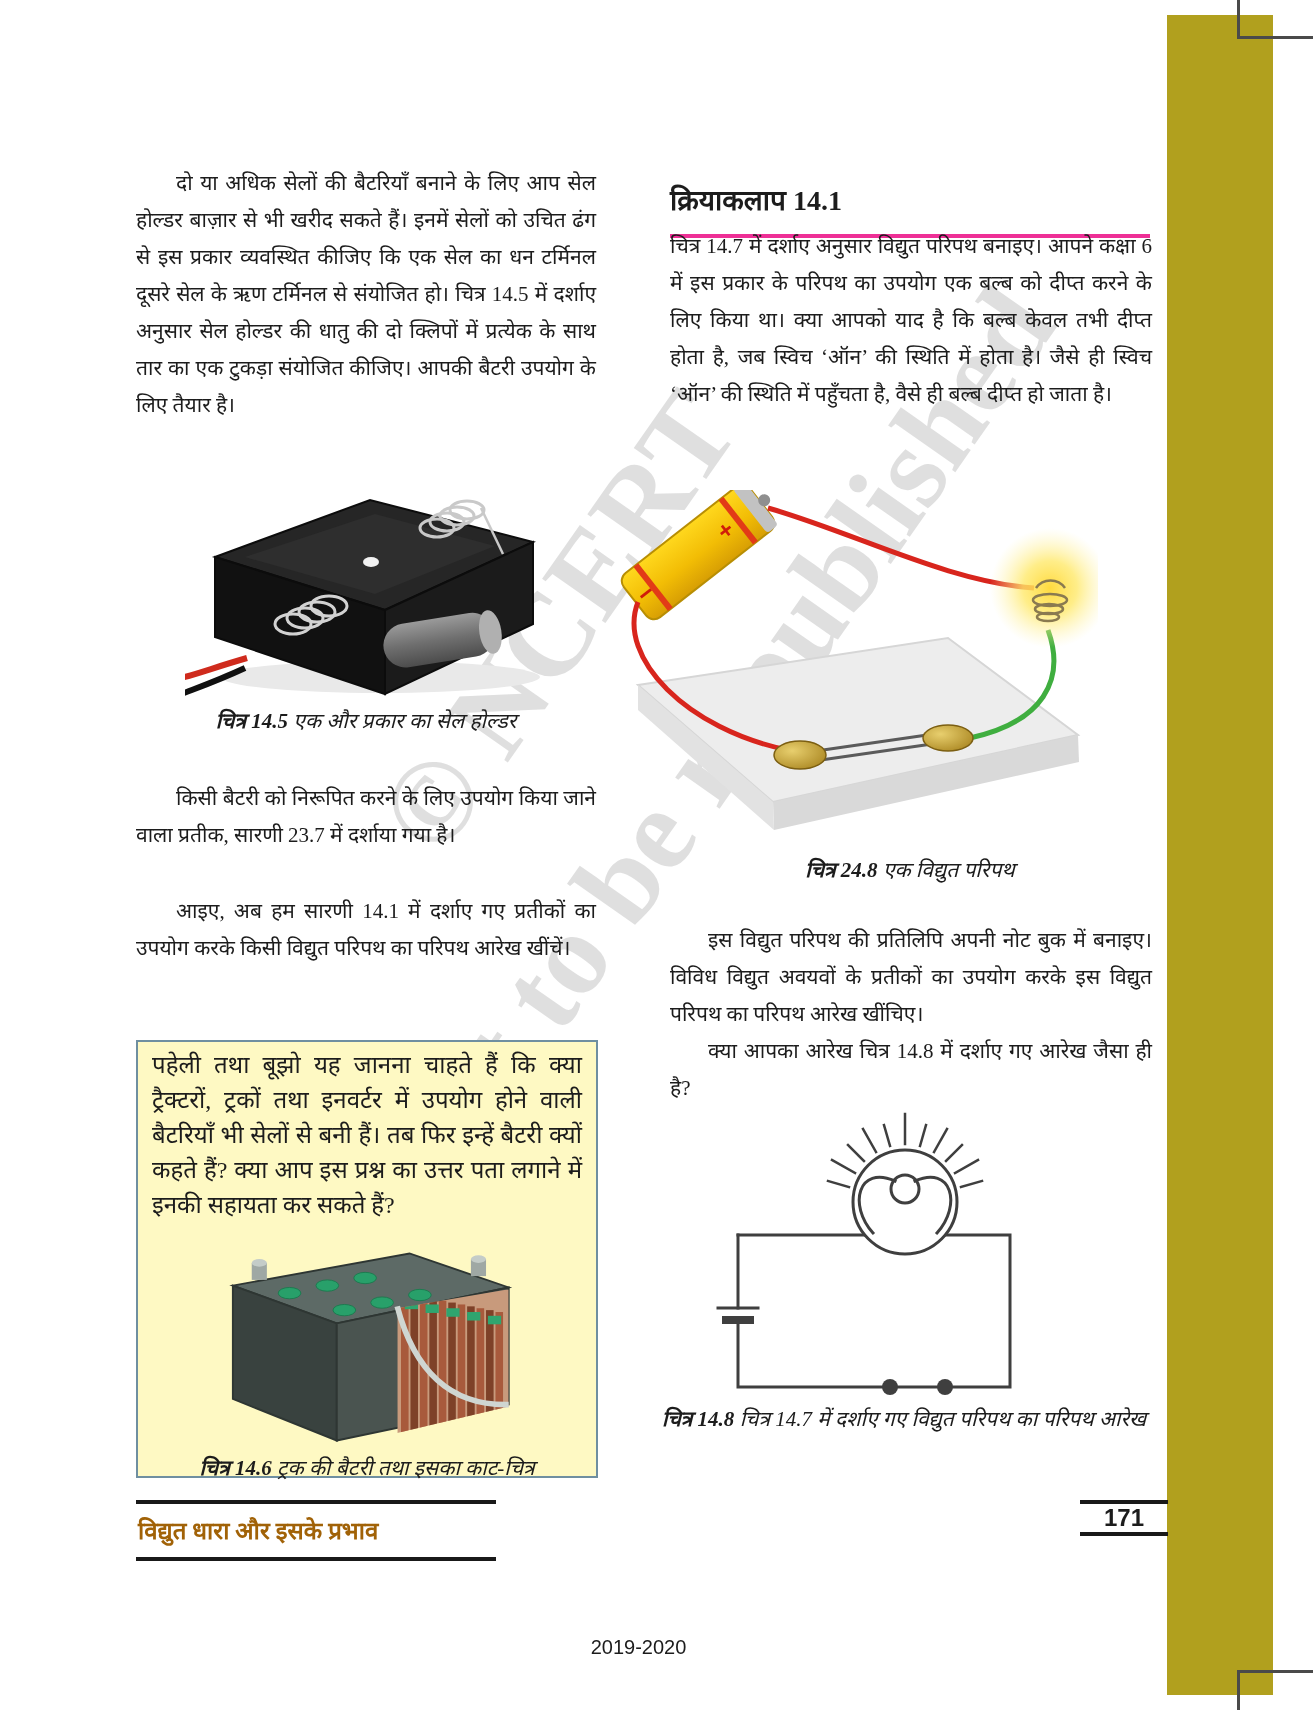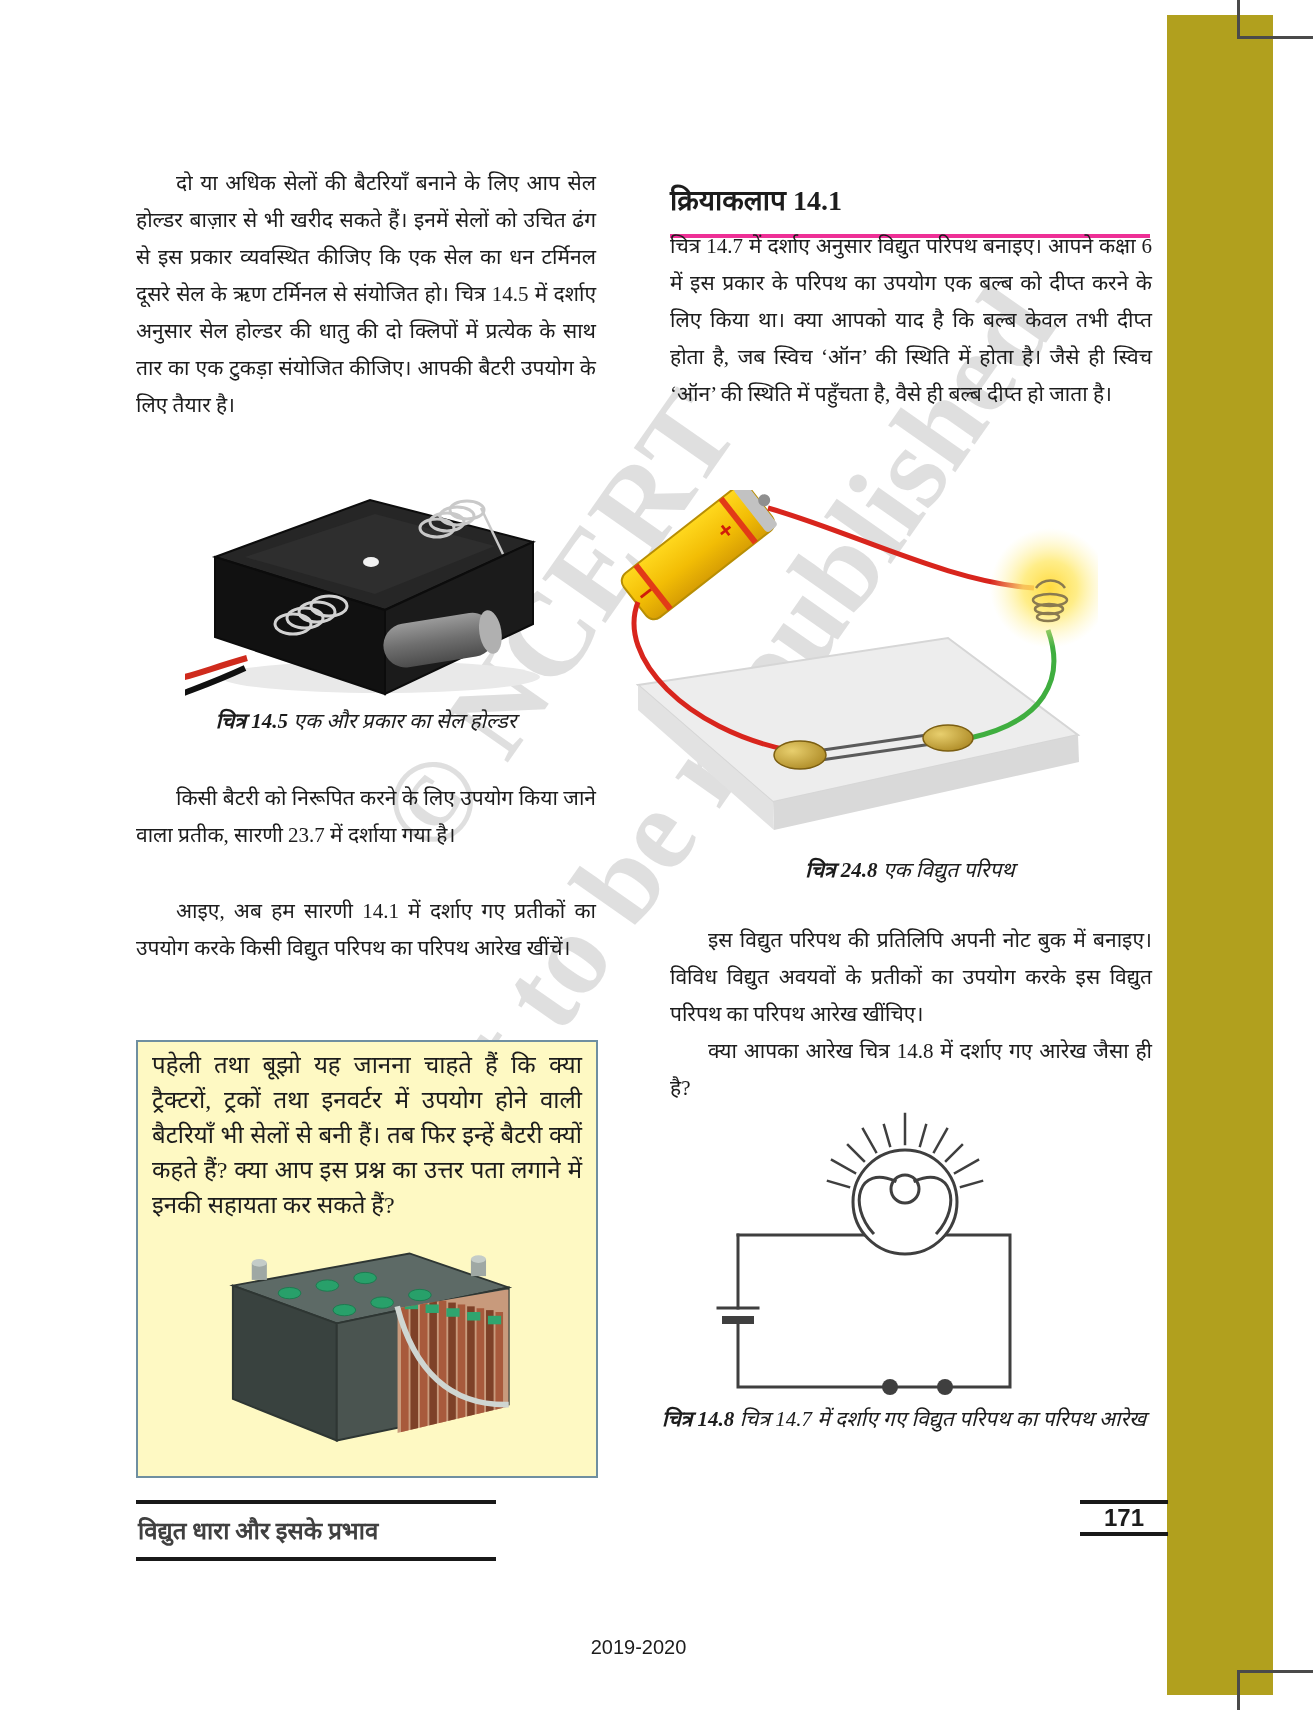--- a/index.html
+++ b/index.html
@@ -22,21 +22,21 @@
   .caption{position:absolute;font-size:21px;font-style:italic;z-index:2;}
   .caption .lbl{font-weight:bold;}
   .center{text-align:center;}
   .activity-head{position:absolute;left:670px;top:180px;width:480px;font-size:28px;font-weight:bold;
                  border-bottom:4px solid #ee2f96;padding-bottom:16px;z-index:2;}
   .infobox{position:absolute;left:136px;top:1040px;width:430px;height:420px;background:#fef9c3;
            border:2px solid #6f8fa0;padding:6px 14px 8px 14px;z-index:2;}
   .infobox .boxtext{font-size:24px;line-height:35px;text-align:justify;}
   .footer{position:absolute;left:136px;top:1500px;width:358px;border-top:4px solid #191919;
           border-bottom:4px solid #191919;padding:9px 0 11px 2px;z-index:2;}
-  .footer .ftitle{color:#404040;font-weight:bold;font-size:24px;}
+  .footer .ftitle{color:#a16207;font-weight:bold;font-size:24px;}
   .pagenum{position:absolute;left:1080px;top:1500px;width:88px;border-top:4px solid #191919;
            border-bottom:4px solid #191919;padding:0 0;text-align:center;font-size:24px;
            font-weight:bold;font-family:"Liberation Sans", sans-serif;z-index:6;}
   .yearline{position:absolute;left:0;top:1636px;width:1277px;text-align:center;font-size:20px;
             font-family:"Liberation Sans", sans-serif;z-index:2;}
   .figwrap{position:absolute;z-index:2;}
   .cap148{padding-left:36px;text-indent:-36px;}
 </style>
 </head>
 <body>
@@ -152,20 +152,23 @@
         </g>
 
         <g>
           <rect x="78" y="38" width="16" height="18" fill="#9fa8a4"></rect>
             <ellipse cx="86" cy="38" rx="8" ry="4" fill="#c4ccc8"></ellipse>
           <rect x="310" y="34" width="16" height="18" fill="#9fa8a4"></rect>
             <ellipse cx="318" cy="34" rx="8" ry="4" fill="#c4ccc8"></ellipse>
         </g>
       </svg>
     </div>
+    <div class="caption center" style="position:static;margin-top:0px;">
+      <span class="lbl">चित्र 14.6</span><span> ट्रक की बैटरी तथा इसका काट-चित्र</span>
+    </div>
   </div>
 
   <div class="footer">
     <span class="ftitle">विद्युत धारा और इसके प्रभाव</span>
   </div>
   <div class="pagenum">171</div>
   <div class="yearline">2019-2020</div>
 
   <div class="activity-head">क्रियाकलाप 14.1</div>
 

